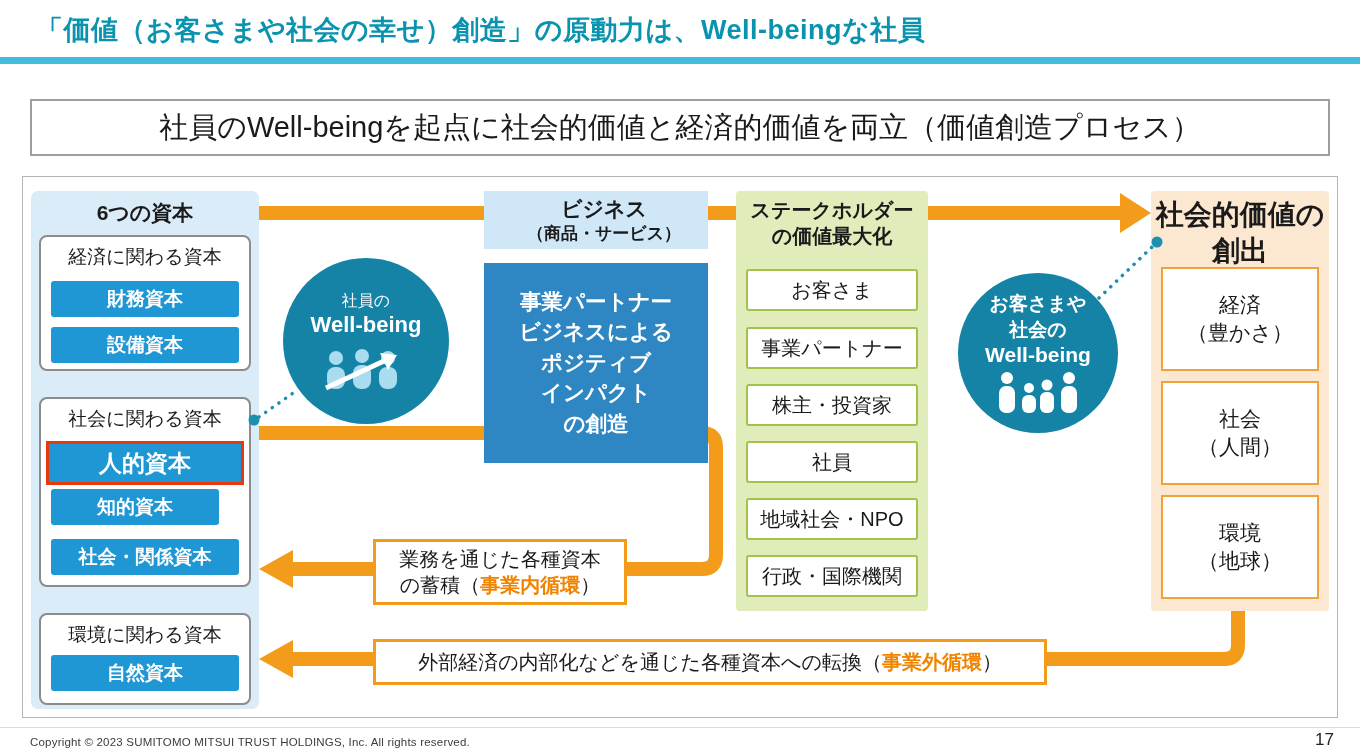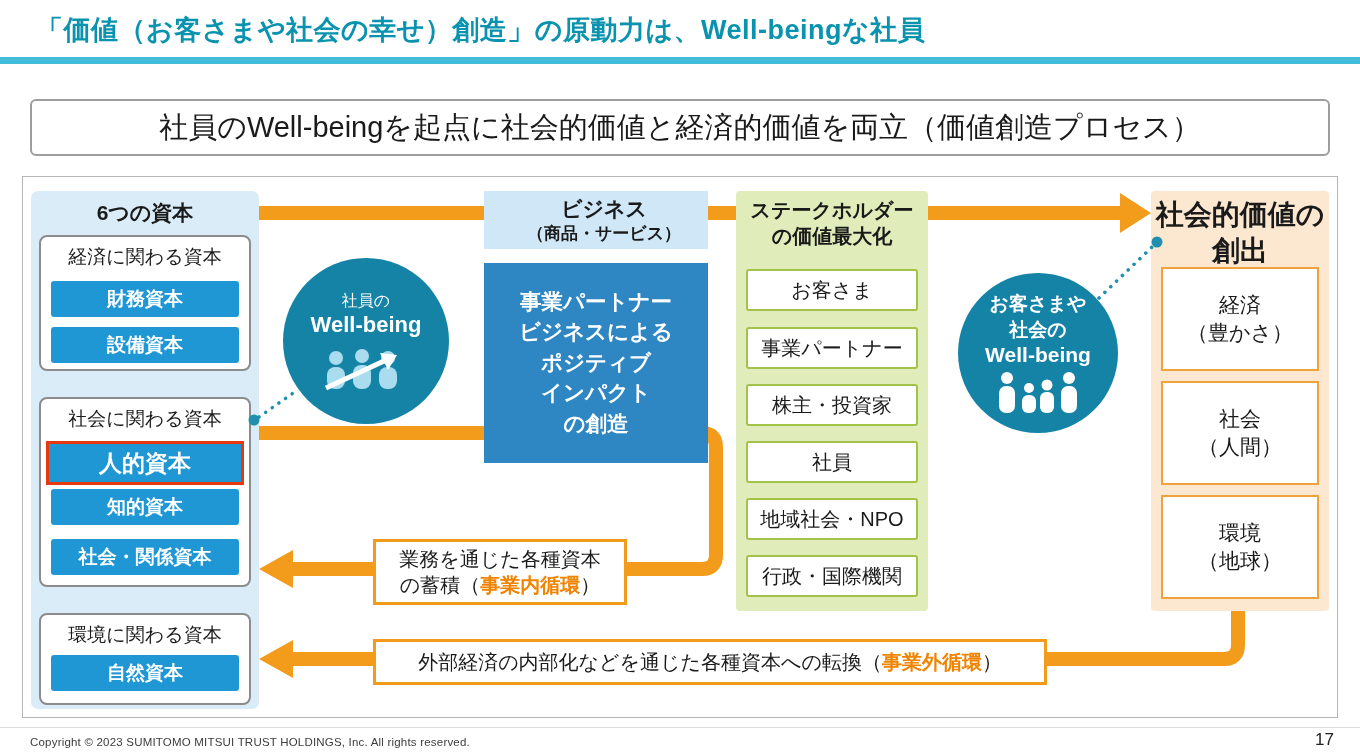--- a/index.html
+++ b/index.html
@@ -1,20 +1,20 @@
 <!DOCTYPE html>
 <html><head>
 <meta charset="utf-8">
 <style>
   * { margin:0; padding:0; box-sizing:border-box; }
   html,body { width:1360px; height:756px; }
   body { font-family:"Liberation Sans","DejaVu Sans",sans-serif; background:#fff; color:#1a1a1a; }
   #slide { position:relative; width:1360px; height:756px; background:#fff; overflow:hidden; }
   .abs { position:absolute; }
-  .fc { display:flex; align-items:center; justify-content:center;border-radius:6px; }
+  .fc { display:flex; align-items:center; justify-content:center; }
 
   .title { left:36px; top:12px; font-size:27px; font-weight:bold; color:#0a93af; letter-spacing:0.5px; }
   .rule { left:0; top:57px; width:1360px; height:7px; background:#41bdd9; }
   .subtitle { left:30px; top:99px; width:1300px; height:57px; border:2px solid #9e9e9e; font-size:29px; background:#fff; }
 
   .diagram { left:22px; top:176px; width:1316px; height:542px; border:1px solid #b5b5b5; background:#fff; }
   .connectors { position:absolute; left:0; top:0; width:1316px; height:542px; pointer-events:none; }
 
   .panel { position:absolute; border-radius:7px; }
   .panel-blue { background:#d9ecf8; }
@@ -83,21 +83,21 @@
     <div class="group" style="left:16px; top:58px; width:212px; height:136px;">
       <div class="group-label">経済に関わる資本</div>
     </div>
     <div class="cap" style="left:28px; top:104px; width:188px; height:36px;">財務資本</div>
     <div class="cap" style="left:28px; top:150px; width:188px; height:36px;">設備資本</div>
 
     <div class="group" style="left:16px; top:220px; width:212px; height:190px;">
       <div class="group-label">社会に関わる資本</div>
     </div>
     <div class="cap cap-hl" style="left:23px; top:256px; width:198px; height:44px;margin-top:8px;">人的資本</div>
-    <div class="cap" style="left:28px; top:312px; width:188px; height:36px;">知的資本</div>
+    <div class="cap" style="left:28px; top:312px; width:168px; height:36px;">知的資本</div>
     <div class="cap" style="left:28px; top:362px; width:188px; height:36px;">社会・関係資本</div>
 
     <div class="group" style="left:16px; top:436px; width:212px; height:92px;">
       <div class="group-label">環境に関わる資本</div>
     </div>
     <div class="cap" style="left:28px; top:478px; width:188px; height:36px;">自然資本</div>
 
     <div class="circle" style="left:260px; top:81px; width:166px; height:166px;">
       <span style="font-size:16px; font-weight:normal;">社員の</span>
       <span style="font-size:22px; font-weight:bold;">Well-being</span>

